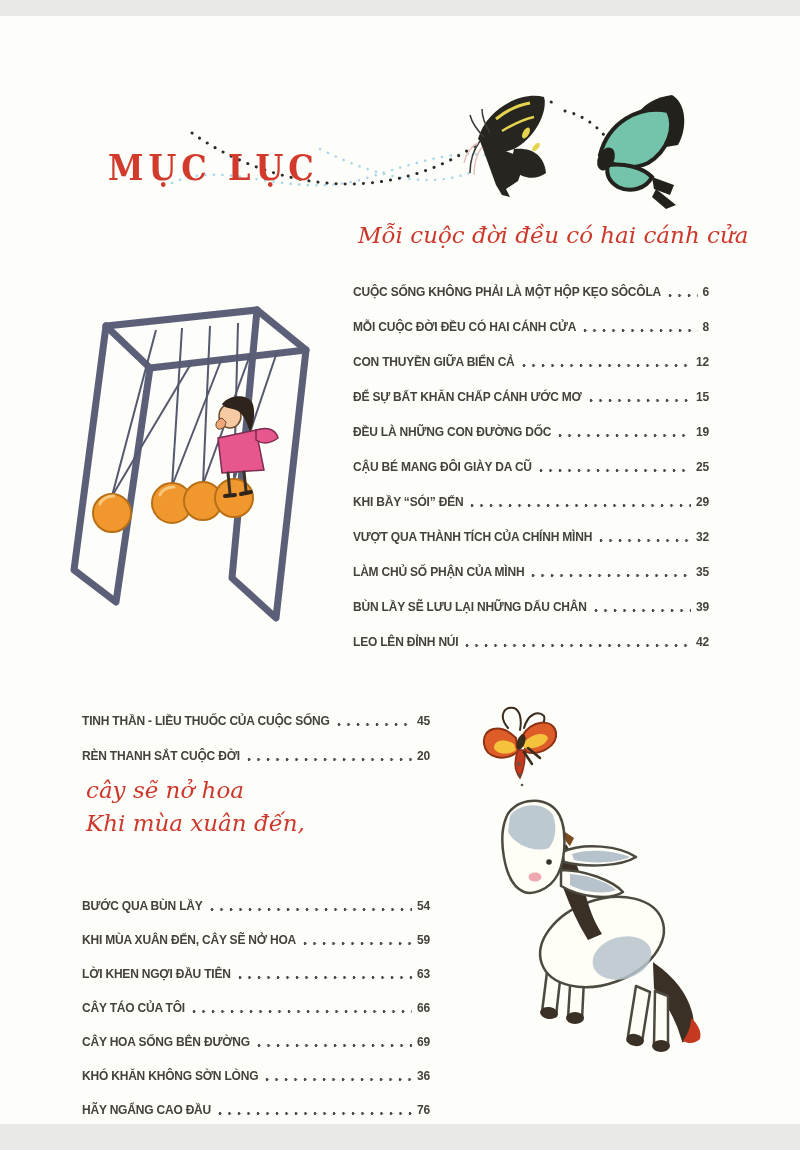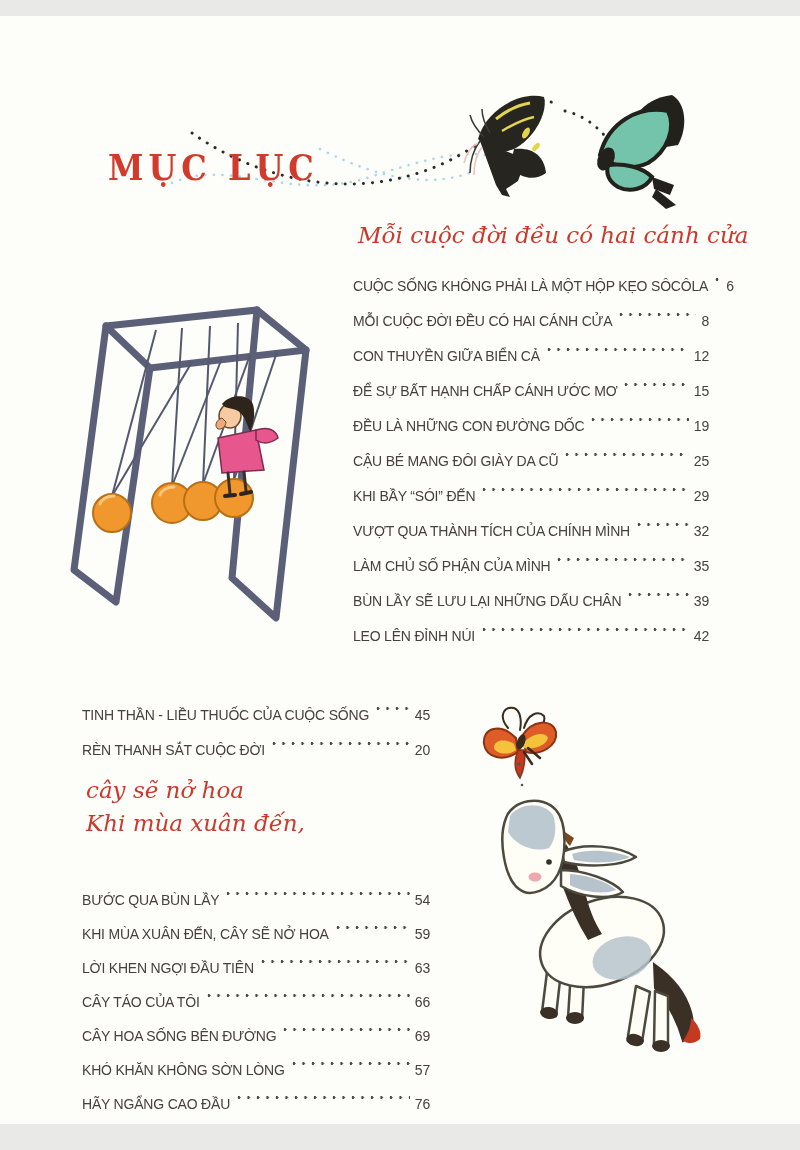--- a/index.html
+++ b/index.html
@@ -21,22 +21,22 @@
     color:#cd382c;white-space:nowrap;
   }
   #heading1{position:absolute;left:358px;top:206px;font-size:23px;}
   #heading2{position:absolute;left:86px;top:758px;font-size:23px;line-height:33px;white-space:normal;}
   
   .toc{position:absolute;}
   #toc-right{left:353px;top:262px;width:356px;}
   #toc-cont{left:82px;top:691px;width:348px;}
   #toc-left{left:82px;top:876px;width:348px;}
   .trow{
-    display:flex;align-items:flex-start;height:21px;margin-bottom:14px;
-    font-size:14px;font-weight:normal;color:#45423b;letter-spacing:-0.2px;
+    display:flex;align-items:flex-end;height:21px;margin-bottom:14px;
+    font-size:12px;font-weight:bold;color:#45423b;letter-spacing:-0.2px;
     white-space:nowrap;
   }
   #toc-left .trow{margin-bottom:13px;}
   .trow .t{flex:0 0 auto;}
   .trow .leader{
     flex:1 1 auto;min-width:6px;height:3px;margin:0 5px 2px 7px;
     background-image:radial-gradient(circle at 2px 1.5px,#4a4a4a 1.25px,transparent 1.6px);
     background-size:9.5px 3px;background-repeat:repeat-x;background-position:left bottom;
   }
   .trow .num{flex:0 0 auto;text-align:right;}
@@ -135,21 +135,21 @@
       <span class="t">MỖI CUỘC ĐỜI ĐỀU CÓ HAI CÁNH CỬA</span>
       <span class="leader"></span>
       <span class="num">8</span>
     </div>
     <div class="trow">
       <span class="t">CON THUYỀN GIỮA BIỂN CẢ</span>
       <span class="leader"></span>
       <span class="num">12</span>
     </div>
     <div class="trow">
-      <span class="t">ĐỂ SỰ BẤT HẠNH CHẤP CÁNH ƯỚC MƠ</span>
+      <span class="t">ĐỂ SỰ BẤT KHĂN CHẤP CÁNH ƯỚC MƠ</span>
       <span class="leader"></span>
       <span class="num">15</span>
     </div>
     <div class="trow">
       <span class="t">ĐỀU LÀ NHỮNG CON ĐƯỜNG DỐC</span>
       <span class="leader"></span>
       <span class="num">19</span>
     </div>
     <div class="trow">
       <span class="t">CẬU BÉ MANG ĐÔI GIÀY DA CŨ</span>
@@ -223,21 +223,21 @@
       <span class="num">66</span>
     </div>
     <div class="trow">
       <span class="t">CÂY HOA SỐNG BÊN ĐƯỜNG</span>
       <span class="leader"></span>
       <span class="num">69</span>
     </div>
     <div class="trow">
       <span class="t">KHÓ KHĂN KHÔNG SỜN LÒNG</span>
       <span class="leader"></span>
-      <span class="num">57</span>
+      <span class="num">36</span>
     </div>
     <div class="trow">
       <span class="t">HÃY NGẨNG CAO ĐẦU</span>
       <span class="leader"></span>
       <span class="num">76</span>
     </div>
   </div>
 
   <svg id="donkey" class="illus" width="330" height="420" viewBox="0 0 330 420">
 

